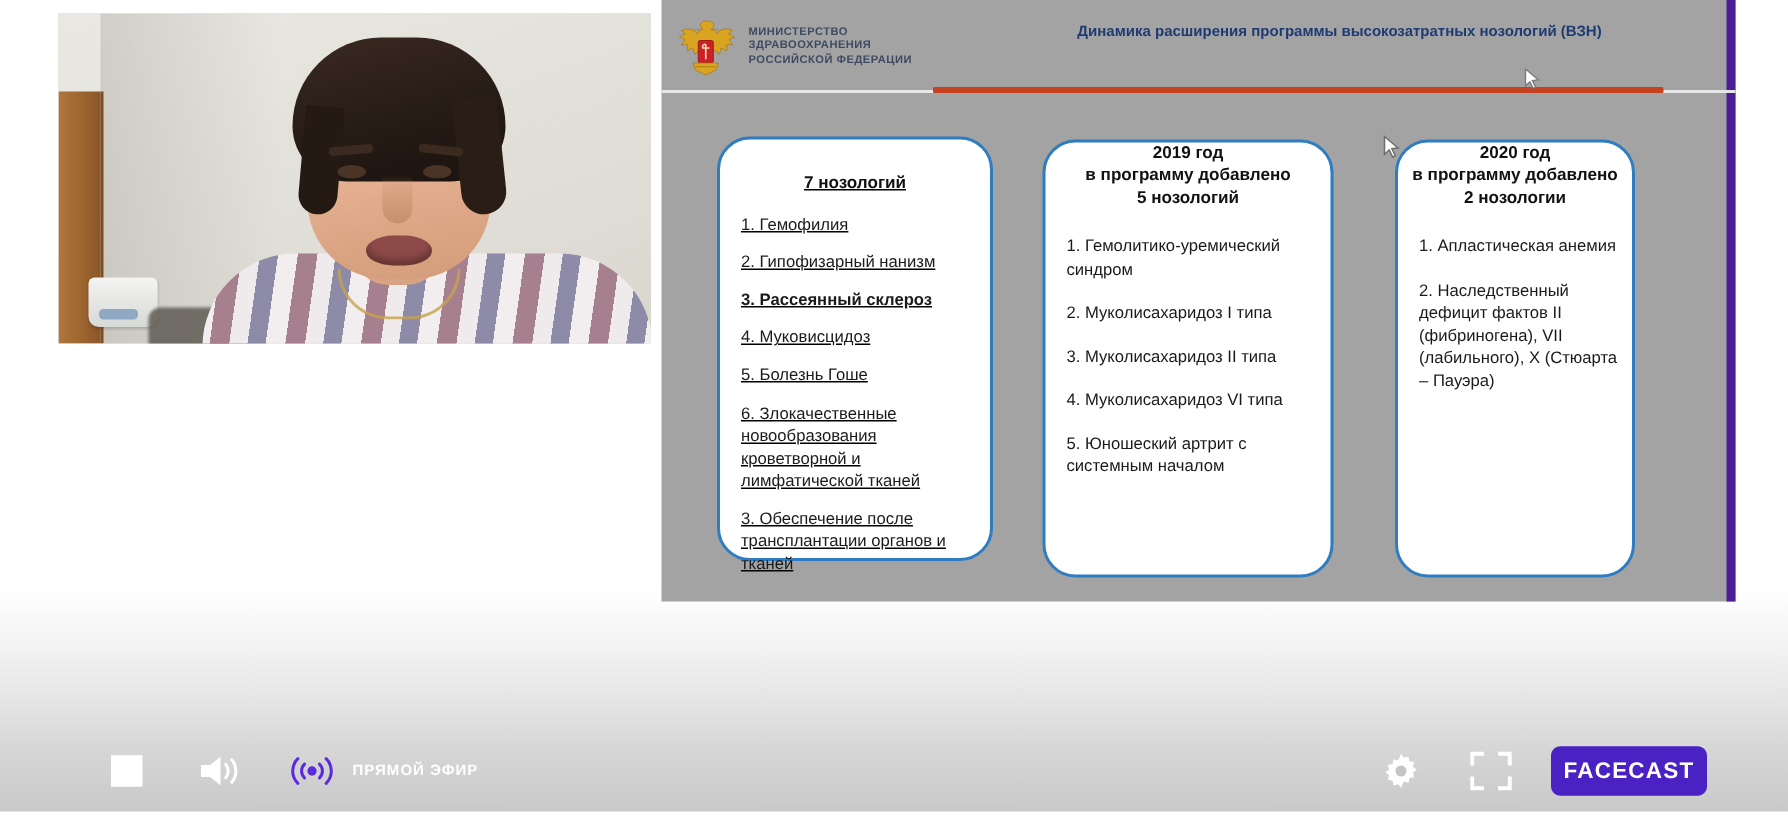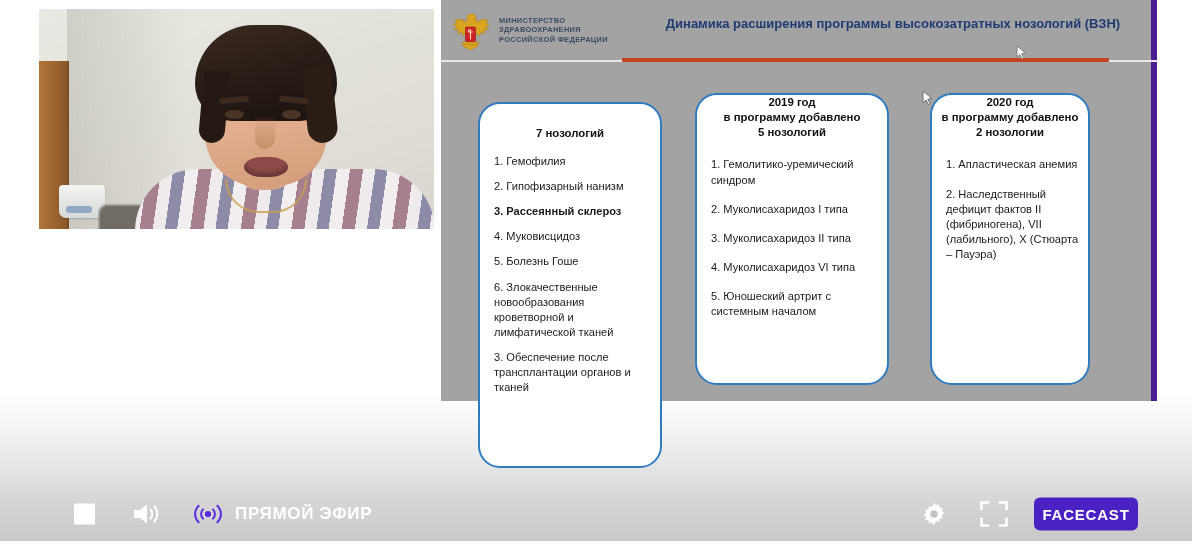--- a/index.html
+++ b/index.html
@@ -77,28 +77,28 @@
   
   .slide {
     position: absolute; left: 441px; top: 0; width: 716px; height: 401px;
     background: #a3a3a3; border-right: 6px solid #4c1d95;
   }
   .slide-header { position: absolute; left: 0; top: 0; width: 716px; height: 62px; }
   .emblem { position: absolute; left: 7px; top: 8px; width: 45px; height: 48px; }
   .ministry-text { position: absolute; left: 58px; top: 16px; line-height: 1.28;
     color: #3d4a63; font-weight: bold; font-size: 7.4px; letter-spacing: .35px; }
   .slide-title { position: absolute; left: 196px; top: 16px; width: 512px;
-    text-align: center; color: #1f3b73; font-weight: bold; font-size: 13px; }
+    text-align: center; color: #1f3b73; font-weight: bold; font-size: 10px; }
   .head-rule { position: absolute; left: 0; top: 60px; width: 716px; height: 2px; background: #e6e6e6; }
   .accent-rule { position: absolute; left: 181px; top: 58px; width: 487px; height: 4px;
     background: #c4421f; border-radius: 1px; }
 
   .boxes { position: absolute; left: 0; top: 86px; width: 716px; height: 300px; }
   .nbox { position: absolute; border: 2px solid #2f7dc0; border-radius: 22px; background: #fff; }
-  .nbox.b1 { left: 37px; top: 16px; width: 184px; height: 366px; }
+  .nbox.b1 { left: 37px; top: 5px; width: 184px; height: 283px; text-decoration: underline; }
   .nbox.b2 { left: 254px; top: 7px; width: 194px; height: 292px; }
   .nbox.b3 { left: 489px; top: 7px; width: 160px; height: 292px; }
 
   .bx-title { text-align: center; font-weight: bold; color: #111; font-size: 11.4px;
     line-height: 1.33; margin: 0 8px; }
   .bx-list { margin: 0; padding: 0; list-style: none; }
   .bx-list li { color: #1a1a1a; font-size: 11.1px; line-height: 1.36; }
   .b1 .bx-title { margin-top: 22px; }
   .b1 .bx-list { margin: 13px 12px 0 14px; }
   .b1 .bx-list li { margin-bottom: 10px; }
@@ -111,21 +111,21 @@
 
   .slide-cursor { position: absolute; left: 481px; top: 90px; width: 12px; height: 16px; }
   .logo-cursor { position: absolute; left: 575px; top: 45px; width: 11px; height: 15px; }
 
   
   .controls { position: absolute; left: 0; top: 487px; width: 1192px; height: 54px; }
   .ctl { position: absolute; top: 50%; transform: translateY(-50%); }
   .stop-btn { left: 74px; width: 21px; height: 21px; background: #ffffff; }
   .vol-btn { left: 132px; width: 30px; height: 24px; }
   .live-icon { left: 193px; width: 30px; height: 24px; }
-  .live-label { left: 235px; color: #ffffff; font-weight: bold; font-size: 17px;
+  .live-label { left: 235px; color: #ffffff; font-weight: bold; font-size: 10px;
     letter-spacing: .7px; }
   .gear-btn { left: 921px; width: 26px; height: 26px; }
   .fs-btn { left: 979px; width: 30px; height: 28px; }
   .fc-btn { left: 1034px; width: 104px; height: 33px; background: #4a22c4;
     border-radius: 6px; color: #fff; font-weight: bold; font-size: 15px;
     letter-spacing: .8px; display: flex; align-items: center; justify-content: center; }
 </style>
 </head>
 <body>
 

